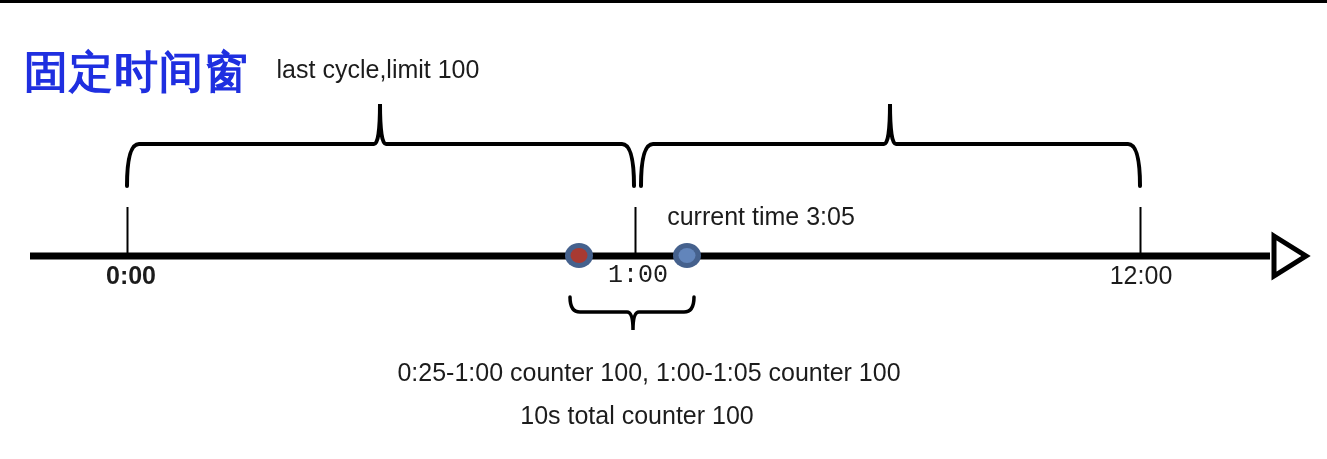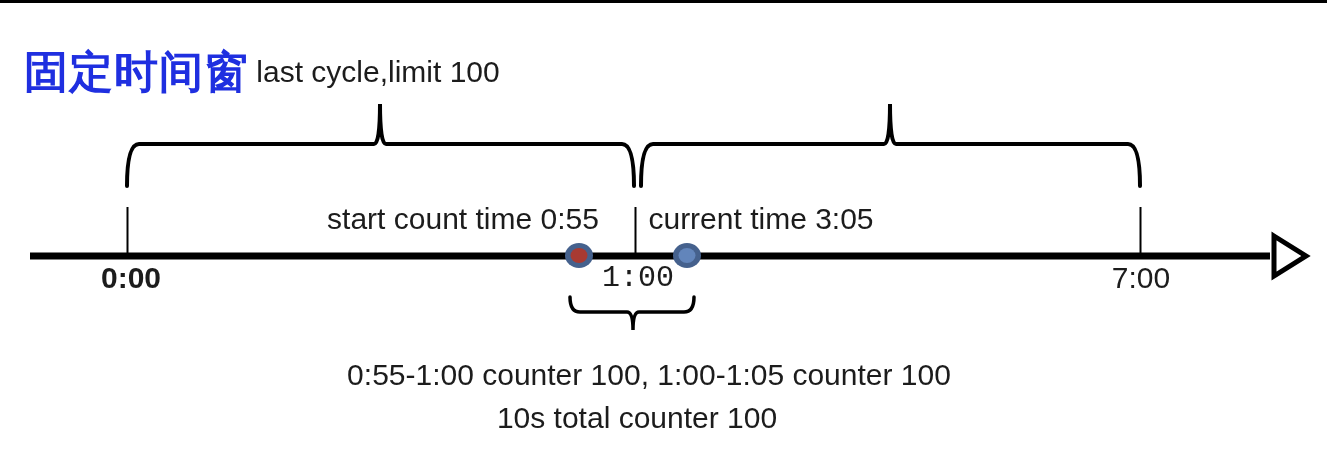--- a/index.html
+++ b/index.html
@@ -14,44 +14,43 @@
     position:absolute;left:0;top:0;width:1327px;height:3px;background:#000000;
   }
   .title{
     position:absolute;left:24px;top:30px;
     font-size:44px;font-weight:bold;color:#1f2fe0;
     letter-spacing:1px;white-space:nowrap;margin-top:13px;
   }
   .label{
     position:absolute;
     transform:translateX(-50%);
-    font-size:30px;color:#1c1c1c;
+    font-size:25px;color:#1c1c1c;
     white-space:nowrap;
   }
   .shapes{position:absolute;left:0;top:0;width:1327px;height:459px;}
 </style>
 </head>
 <body>
 
 <div class="canvas">
 
   <div class="top-border"></div>
 
   <div class="title">固定时间窗</div>
 
   <div class="label" style="left:378px;top:55px;">last cycle,limit 100</div>
 
-  <div class="label" style="left:463px;top:202px;">start count time 0:55</div>
   <div class="label" style="left:761px;top:202px;">current time 3:05</div>
 
   <div class="label" style="left:131px;top:261px;font-weight:bold;">0:00</div>
   <div class="label" style="left:638px;top:261px;font-family:Liberation Mono, monospace;">1:00</div>
-  <div class="label" style="left:1141px;top:261px;">7:00</div>
+  <div class="label" style="left:1141px;top:261px;">12:00</div>
 
-  <div class="label" style="left:649px;top:358px;">0:55-1:00 counter 100, 1:00-1:05 counter 100</div>
+  <div class="label" style="left:649px;top:358px;">0:25-1:00 counter 100, 1:00-1:05 counter 100</div>
   <div class="label" style="left:637px;top:401px;">10s total counter 100</div>
 
   <svg class="shapes" viewBox="0 0 1327 459">
 
     <path d="M 127,186 Q 127,144 139,144 L 374,144 Q 380,144 380,104 Q 380,144 386,144 L 622,144 Q 634,144 634,186" fill="none" stroke="#000000" stroke-width="4" stroke-linecap="round"></path>
 
     <path d="M 641,186 Q 641,144 653,144 L 884,144 Q 890,144 890,104 Q 890,144 896,144 L 1128,144 Q 1140,144 1140,186" fill="none" stroke="#000000" stroke-width="4" stroke-linecap="round"></path>
 
     <line x1="127.5" y1="207" x2="127.5" y2="256" stroke="#000000" stroke-width="2"></line>
     <line x1="635.5" y1="207" x2="635.5" y2="256" stroke="#000000" stroke-width="2"></line>

